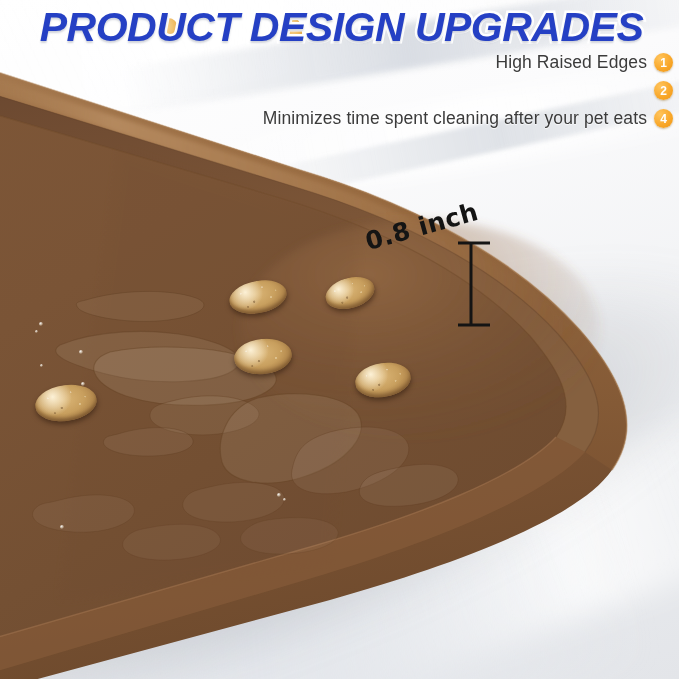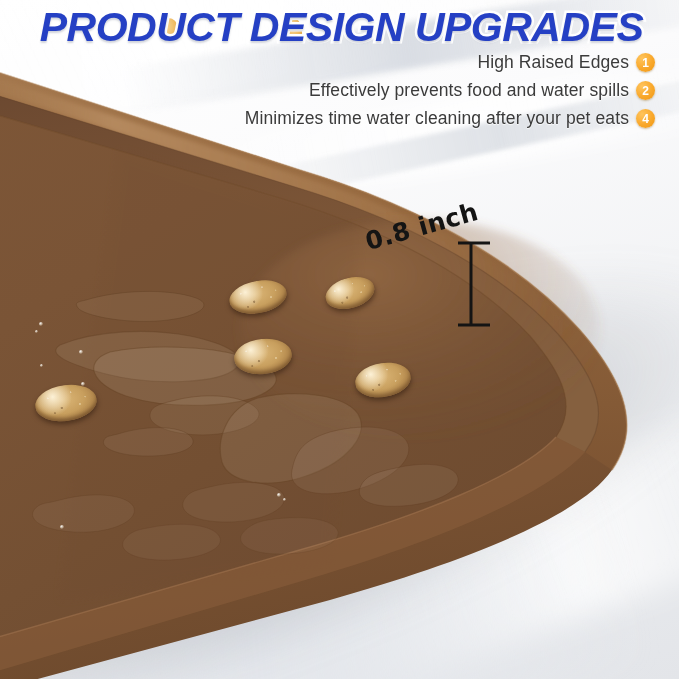--- a/index.html
+++ b/index.html
@@ -49,21 +49,21 @@
   }
   
   .letter-dot{position:absolute;border-radius:50%;
      background:radial-gradient(ellipse at 35% 30%,#f7d79a 0%,#eeb95f 55%,#d79b3f 100%);
      z-index:29;pointer-events:none;}
   .ld1{left:160px;top:18px;width:19px;height:25px;transform:rotate(-8deg);}
   .ld2{left:288px;top:18px;width:14px;height:24px;transform:rotate(-8deg);}
 
   
   #features{
-    position:absolute;right:24px;top:50px;width:560px;
+    position:absolute;right:6px;top:50px;width:560px;
     text-align:right;z-index:30;
   }
   .frow{display:flex;align-items:center;justify-content:flex-end;
         height:25px;margin-bottom:3px;}
   .ftext{font-size:17.5px;color:#3b3b3b;letter-spacing:.1px;
          text-shadow:0 1px 1px rgba(255,255,255,.9);}
   .badge{
     width:19px;height:19px;border-radius:50%;margin-left:7px;
     background:radial-gradient(circle at 32% 28%,#ffc45c 0%,#f9a82b 55%,#ef9612 100%);
     color:#ffffff;font-size:12px;font-weight:bold;
@@ -284,25 +284,24 @@
   <div id="headline">PRODUCT DESIGN UPGRADES</div>
 
   <div id="features">
 
     <div class="frow">
       <span class="ftext">High Raised Edges</span>
       <span class="badge">1</span>
     </div>
 
     <div class="frow">
-      <span class="ftext">Effectively prevents food and water spills</span>
       <span class="badge">2</span>
     </div>
 
 
     <div class="frow">
-      <span class="ftext">Minimizes time water cleaning after your pet eats</span>
+      <span class="ftext">Minimizes time spent cleaning after your pet eats</span>
       <span class="badge">4</span>
     </div>
 
   </div>
 
 </div>
 
 </body></html>

